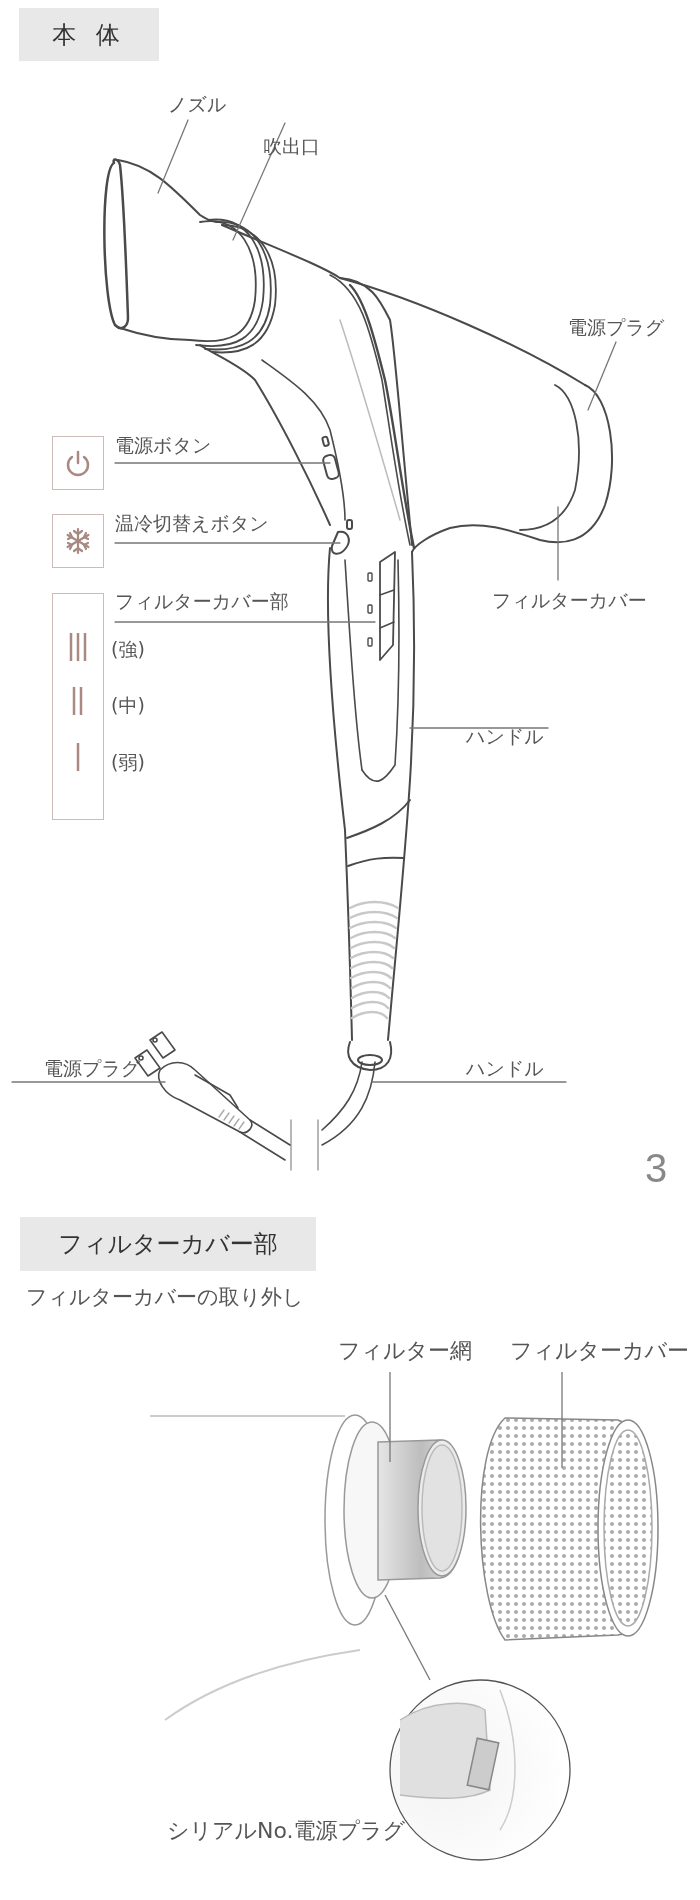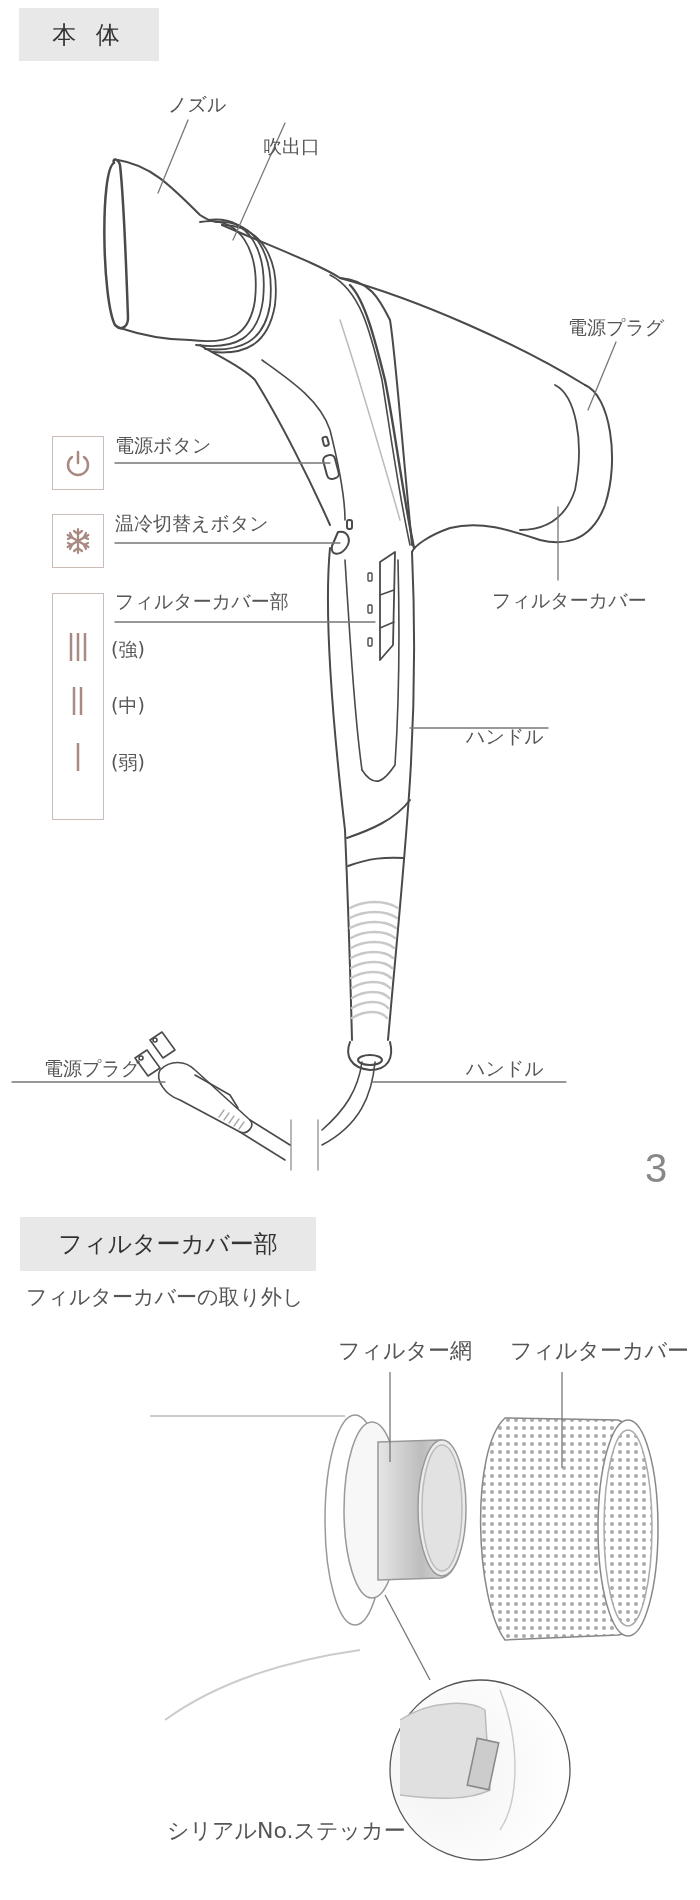--- a/index.html
+++ b/index.html
@@ -217,13 +217,13 @@
   <line x1="385" y1="1595" x2="430" y2="1680" stroke="#777" stroke-width="1.3"></line>
 
   <circle cx="480" cy="1770" r="90" fill="url(#fade)" stroke="#555" stroke-width="1.3"></circle>
   <path d="M400 1720 C430 1700, 470 1700, 485 1710 L490 1790 C470 1800, 440 1800, 400 1795" fill="#e0e0e0" stroke="#bbb"></path>
   <rect x="472" y="1740" width="22" height="48" fill="#ccc" stroke="#888" transform="rotate(12 483 1764)"></rect>
   <path d="M500 1690 C520 1740, 520 1800, 500 1830" stroke="#ccc"></path>
 </svg>
 
 <div class="label" style="left:338px; top:1340px; font-size:22px;">フィルター網</div>
 <div class="label" style="left:510px; top:1340px; font-size:22px;">フィルターカバー</div>
-<div class="label" style="left:167px; top:1820px; font-size:22px;">シリアルNo.ステッカー</div>
+<div class="label" style="left:167px; top:1820px; font-size:22px;">シリアルNo.電源プラグ</div>
 
 </body></html>

